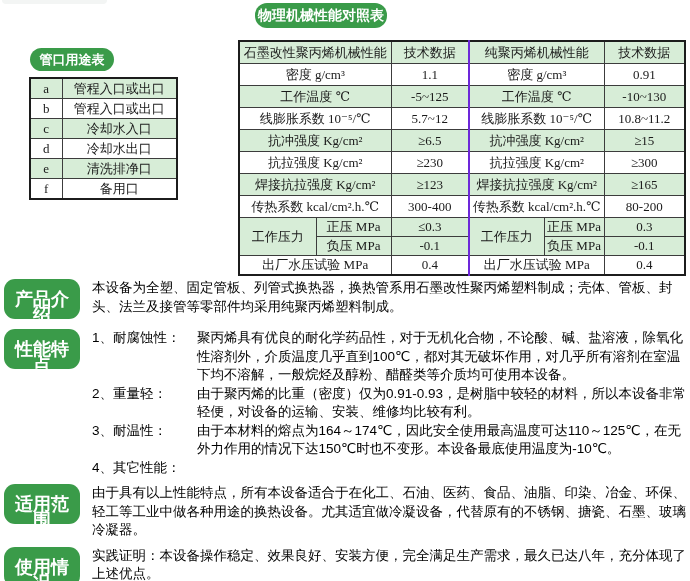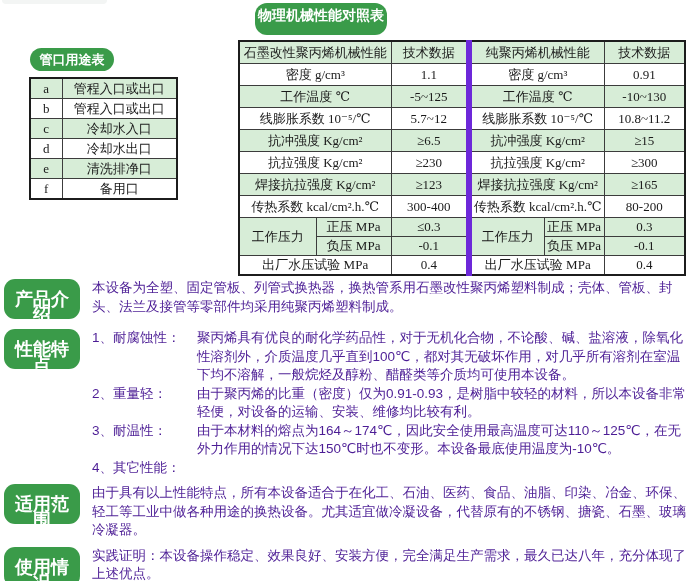--- a/index.html
+++ b/index.html
@@ -8,21 +8,21 @@
     background:#ffffff;
     font-family:"Liberation Sans","DejaVu Sans",sans-serif;
     color:#1a1a1a;
   }
   
   .badge{
     display:inline-block;background:#3a9b49;color:#ffffff;
     border-radius:12px;font-weight:bold;text-align:center;
     font-family:"Liberation Sans","DejaVu Sans",sans-serif;
   }
-  .badge-top{position:absolute;left:255px;top:3px;width:132px;height:32px;
+  .badge-top{position:absolute;left:255px;top:3px;width:132px;height:25px;
     line-height:25px;font-size:14px;}
   .badge-port{position:absolute;left:30px;top:48px;width:84px;height:23px;
     line-height:23px;font-size:13px;}
   .badge-section{width:64px;padding:12px 6px;height:16px;line-height:16px;
     font-size:18px;border-radius:11px;flex:0 0 auto;}
   
   .artifact{position:absolute;left:2px;top:0;width:105px;height:4px;
     background:#f3f5f4;border-radius:0 0 4px 4px;}
   
   table{border-collapse:collapse;table-layout:fixed;
@@ -31,28 +31,28 @@
     padding:0;font-weight:normal;overflow:hidden;white-space:nowrap;}
   tr.g td,tr.g th{background:#d7edd7;}
   tr.w td,tr.w th{background:#ffffff;}
   .port-table{position:absolute;left:29px;top:77px;width:147px;
     border:2px solid #1c1c1c;font-size:13px;}
   .port-table td,.port-table th{height:19px;}
   .main-table{position:absolute;left:238px;top:40px;width:446px;
     border:2px solid #1c1c1c;font-size:13px;}
   .main-table td,.main-table th{height:21px;}
   .main-table tr.sub td{height:16px;}
-  .main-table td.mid,.main-table th.mid{border-left:6px solid #6d28d9;}
+  .main-table td.mid,.main-table th.mid{border-left:2px solid #6d28d9;}
   
   .sections{position:absolute;left:4px;top:279px;width:684px;}
   .section{display:flex;align-items:flex-start;}
   .s-gap10{margin-bottom:10px;}
   .s-gap7{margin-bottom:7px;}
   .section .content{flex:1 1 auto;margin-left:12px;
-    font-size:13.5px;line-height:18.5px;color:#4c1d95;}
+    font-size:13.5px;line-height:18.5px;color:#000000;}
   .section p{margin:0;}
   .item{display:flex;align-items:flex-start;}
   .item .ilabel{flex:0 0 105px;white-space:nowrap;}
   .item .itext{flex:1 1 auto;}
 </style>
 </head>
 <body>
 
 <div class="artifact"></div>
 

